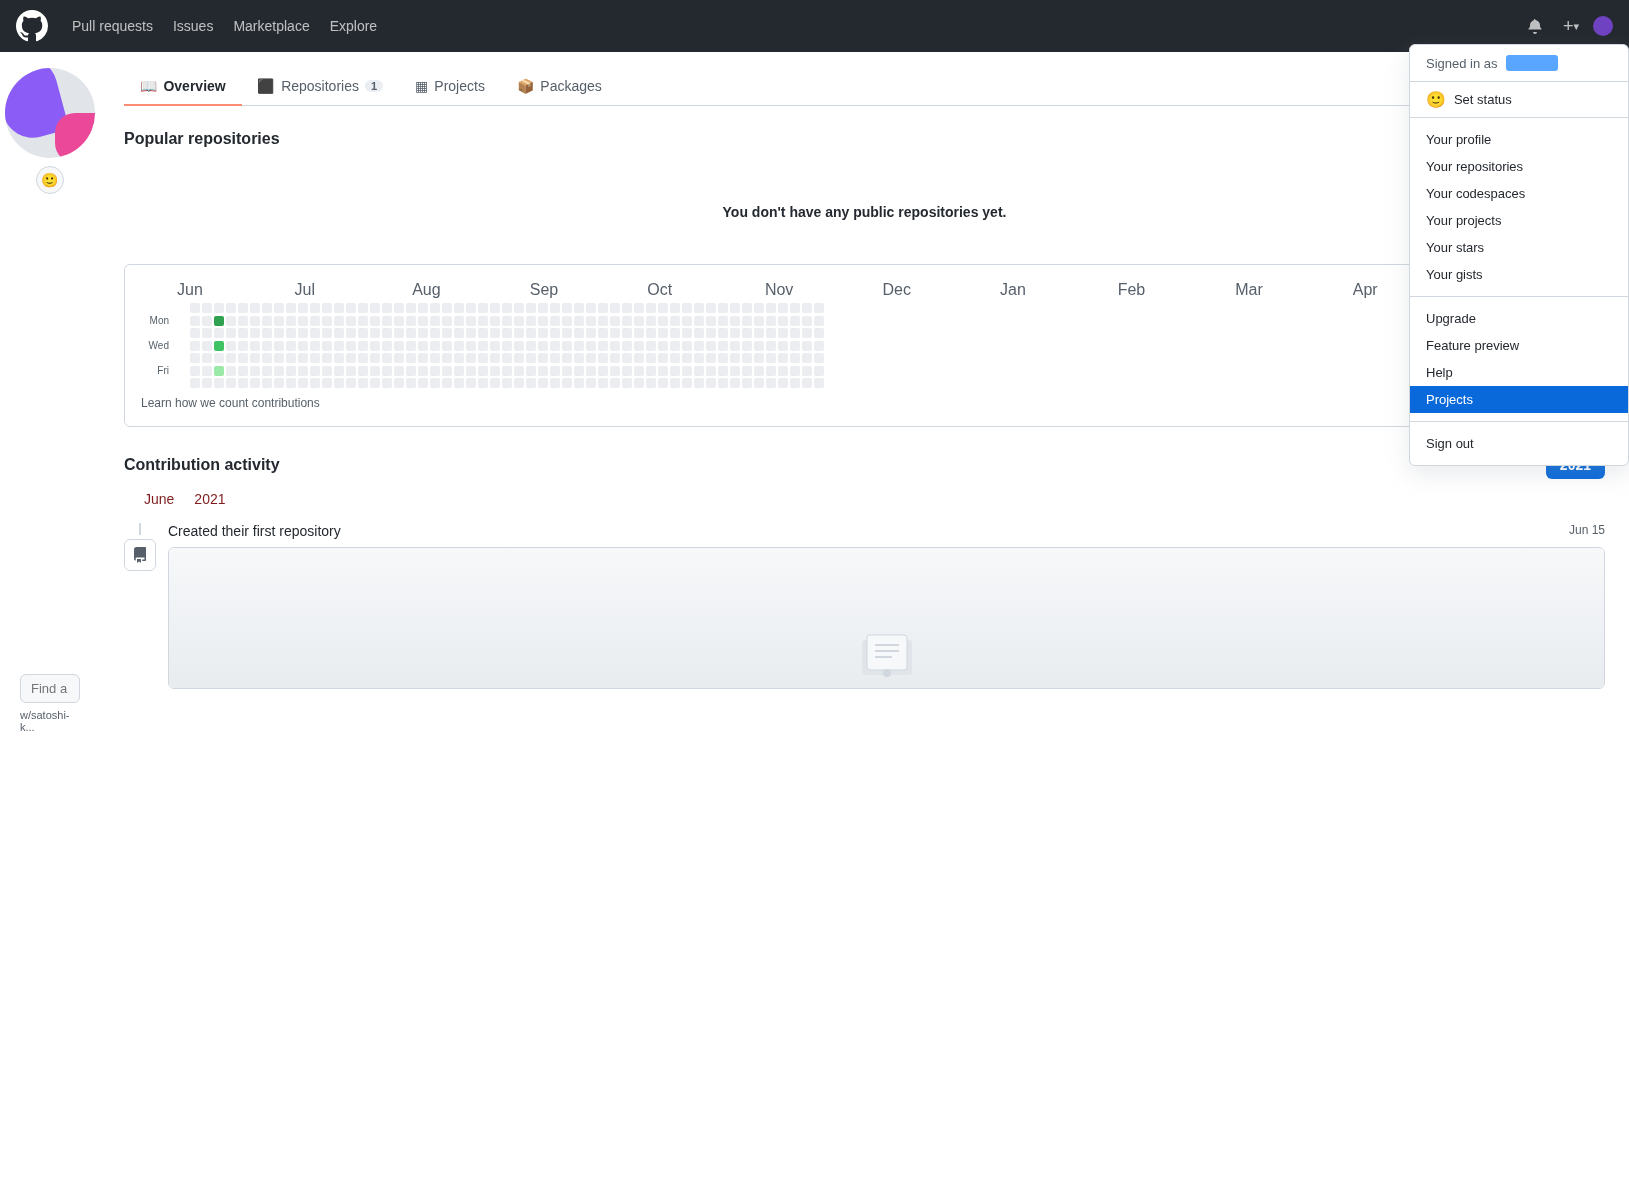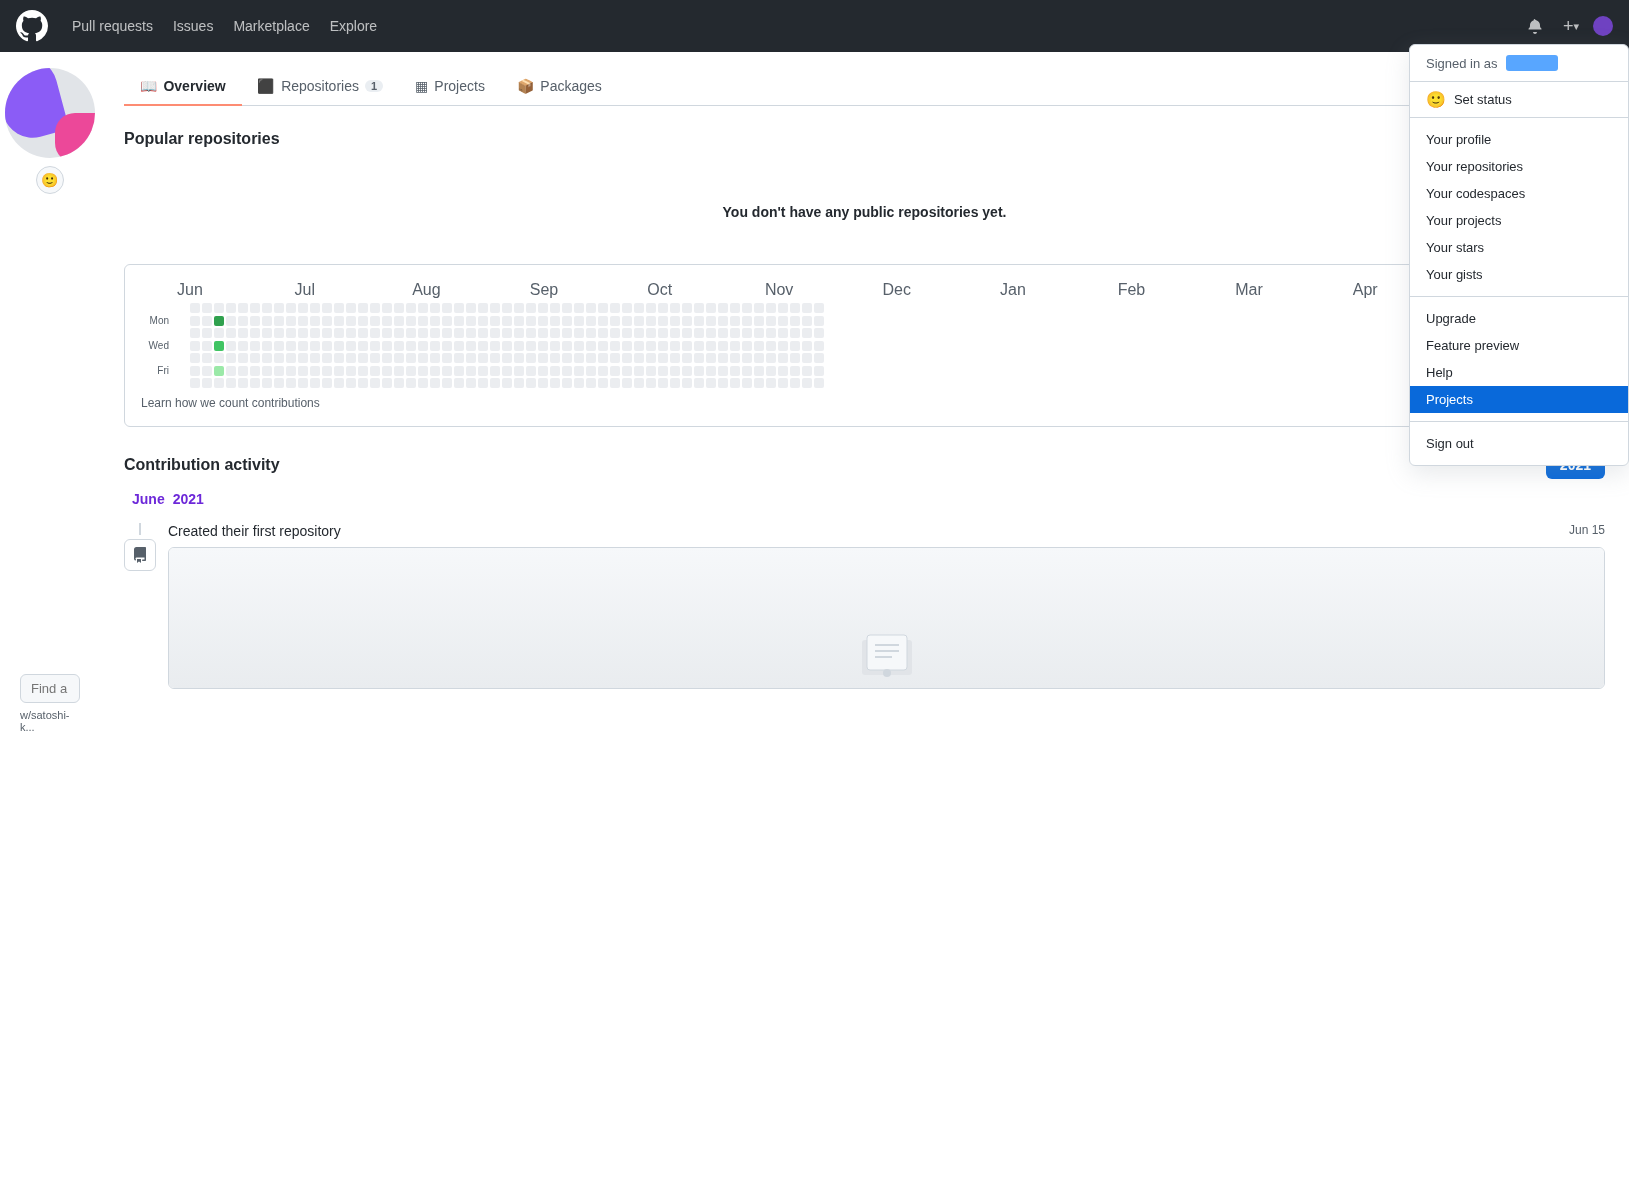--- a/index.html
+++ b/index.html
@@ -276,21 +276,21 @@
       font-weight: 600;
       cursor: pointer;
     }
     .month-heading {
       font-size: 14px;
       font-weight: 600;
       color: #24292f;
       margin-bottom: 12px;
       padding-bottom: 4px;
     }
-    .month-heading span { color: #6d28d9; font-weight: 700; margin-left: 8px; }
+    .month-heading span { color: #7f1d1d; font-weight: 400; margin-left: 20px; }
     .activity-item {
       display: flex;
       gap: 12px;
       margin-bottom: 12px;
       align-items: flex-start;
     }
     .activity-icon {
       width: 32px; height: 32px;
       border: 1px solid #d0d7de;
       border-radius: 6px;

